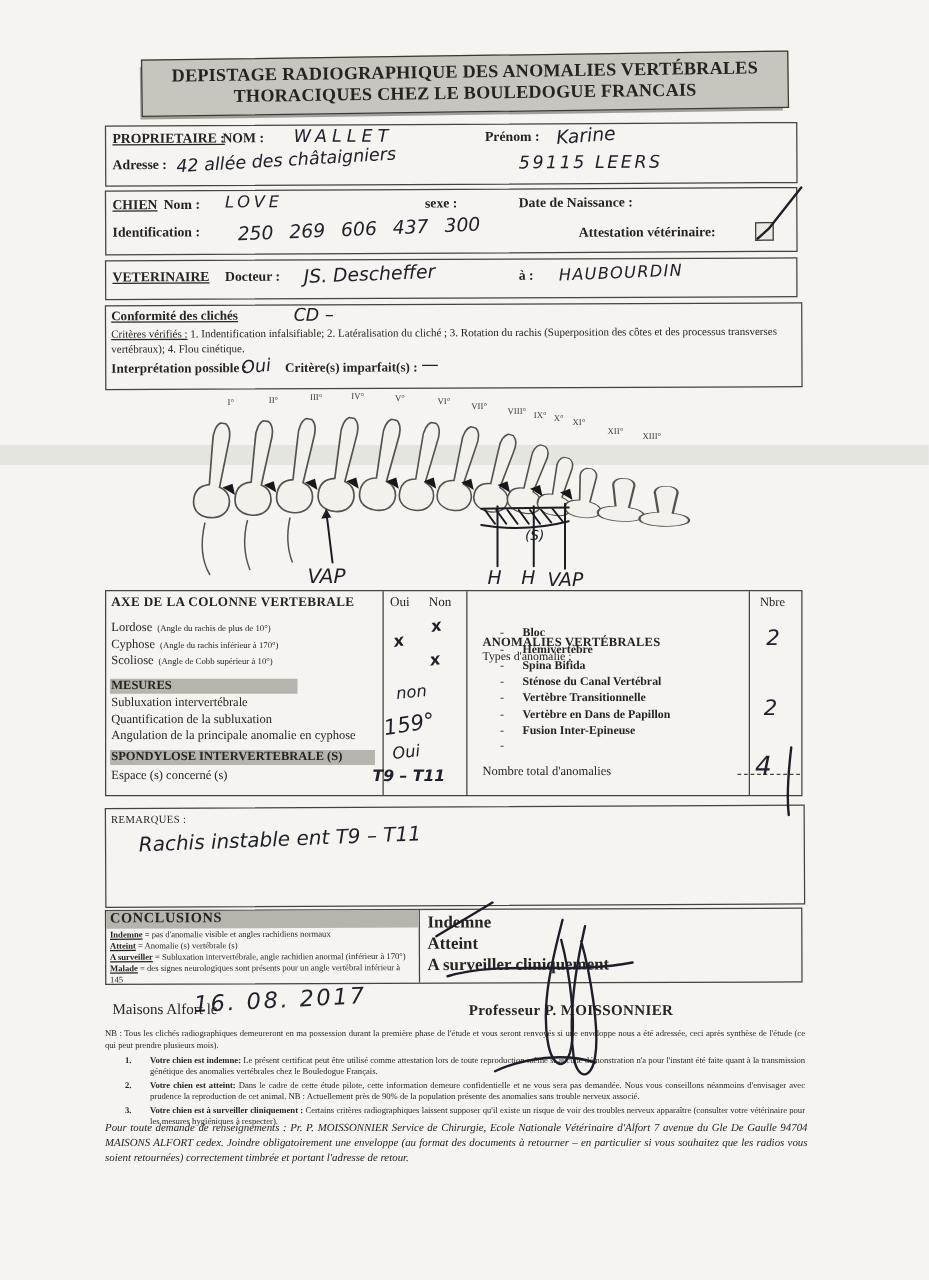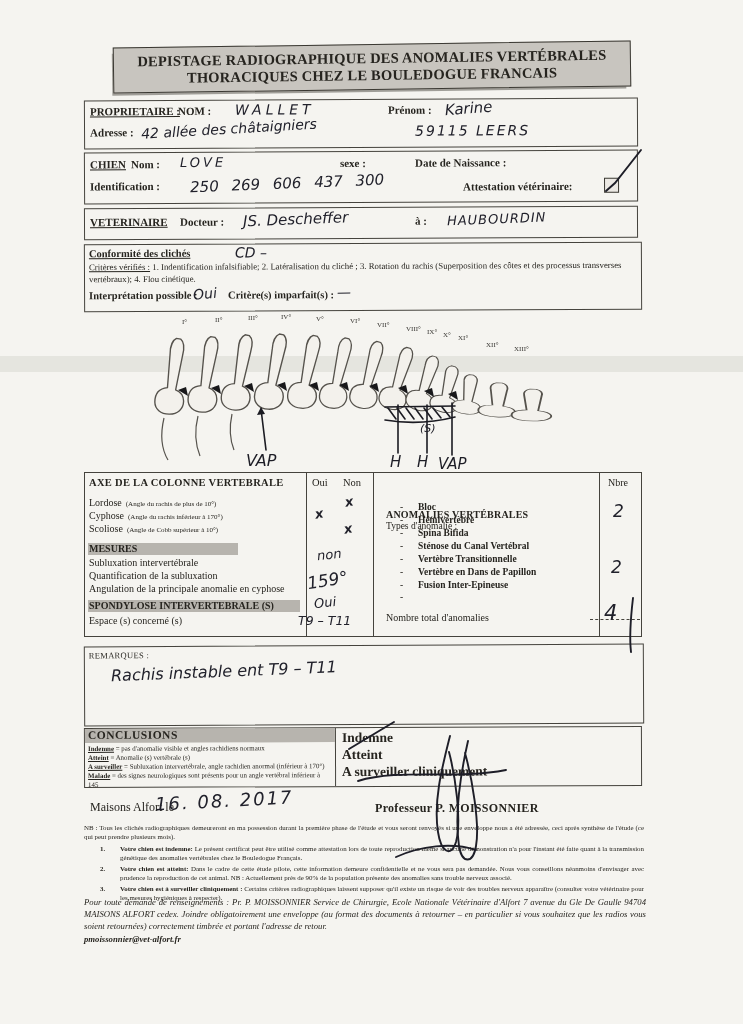--- a/index.html
+++ b/index.html
@@ -175,21 +175,21 @@
   <span class="abs ser row-label" style="left:4px;top:142px;">Espace (s) concerné (s)</span>
 
   <span class="abs ser" style="left:227px;top:4px;font-size:10.5px;">Oui</span>
   <span class="abs ser" style="left:258px;top:4px;font-size:10.5px;">Non</span>
   <span class="abs xmark" style="left:260px;top:21px;transform:rotate(-10deg);">x</span>
   <span class="abs xmark" style="left:230px;top:33px;transform:rotate(-10deg);">x</span>
   <span class="abs xmark" style="left:259px;top:48px;transform:rotate(-10deg);">x</span>
   <span class="abs hand" style="left:232px;top:74px;font-size:13px;transform:rotate(-6deg);">non</span>
   <span class="abs hand" style="left:222px;top:97px;font-size:17px;transform:rotate(-9deg);">159°</span>
   <span class="abs hand" style="left:229px;top:122px;font-size:13px;transform:rotate(-6deg);">Oui</span>
-  <span class="abs hand" style="left:213px;top:140px;font-size:12.5px;">T9 – T11</span>
+  <span class="abs hand" style="left:213px;top:140px;font-size:12.5px;font-weight:bold;">T9 – T11</span>
 
   <span class="abs ser" style="left:301px;top:4px;font-size:10px;font-weight:600;letter-spacing:0.2px;margin-top:32px;">ANOMALIES VERTÉBRALES</span>
   <span class="abs ser" style="left:301px;top:16px;font-size:9.5px;margin-top:32px;">Types d'anomalie ;</span>
   <span class="abs ser" style="left:315px;top:29px;font-size:9.5px;">-</span>
     <span class="abs ser dash-item" style="left:333px;top:29px;">Bloc</span>
   <span class="abs ser" style="left:315px;top:42px;font-size:9.5px;">-</span>
     <span class="abs ser dash-item" style="left:333px;top:42px;">Hémivertèbre</span>
   <span class="abs ser" style="left:315px;top:55px;font-size:9.5px;">-</span>
     <span class="abs ser dash-item" style="left:333px;top:55px;">Spina Bifida</span>
   <span class="abs ser" style="left:315px;top:68px;font-size:9.5px;">-</span>
@@ -245,21 +245,20 @@
     <span class="b">Votre chien est atteint:</span><span> Dans le cadre de cette étude pilote, cette information demeure confidentielle et ne vous sera pas demandée. Nous vous conseillons néanmoins d'envisager avec prudence la reproduction de cet animal. NB : Actuellement près de 90% de la population présente des anomalies sans trouble nerveux associé.</span>
   </div>
   <div style="position:relative;padding-left:36px;margin-top:2px;">
     <span class="b" style="position:absolute;left:16px;">3.</span>
     <span class="b">Votre chien est à surveiller cliniquement :</span><span> Certains critères radiographiques laissent supposer qu'il existe un risque de voir des troubles nerveux apparaître (consulter votre vétérinaire pour les mesures hygiéniques à respecter).</span>
   </div>
 </div>
 
 <div class="abs ser" style="left:84px;top:896px;width:562px;font-size:8.7px;font-style:italic;line-height:1.4;text-align:justify;">
   <span>Pour toute demande de renseignements : Pr. P. MOISSONNIER  Service de Chirurgie, Ecole Nationale Vétérinaire d'Alfort 7 avenue du Gle De Gaulle 94704 MAISONS ALFORT cedex. Joindre obligatoirement une enveloppe (au format des documents à retourner – en particulier si vous souhaitez que les radios vous soient retournées) correctement timbrée et portant l'adresse de retour.</span>
-  <div class="b" style="font-style:italic;">pmoissonnier@vet-alfort.fr</div>
 </div>
 
 <svg class="abs" style="left:0;top:0;pointer-events:none;z-index:10;" width="743" height="1024" viewBox="0 0 743 1024">
   <g fill="none" stroke="#1e1e28" stroke-width="1.9" stroke-linecap="round">
     <path d="M606,191 L615,183 L641,150"></path>
     <path d="M349,749 L394,722"></path>
     <path d="M358,781 C400,768 455,780 506,770"></path>
     <path d="M450,736 C443,764 433,800 438,832 C441,852 451,858 456,842 C462,820 455,775 449,752"></path>
     <path d="M468,741 C461,772 454,812 459,846 C462,864 473,864 476,846 C480,824 472,778 465,753"></path>
     <path d="M396,857 C420,846 452,842 476,850"></path>

